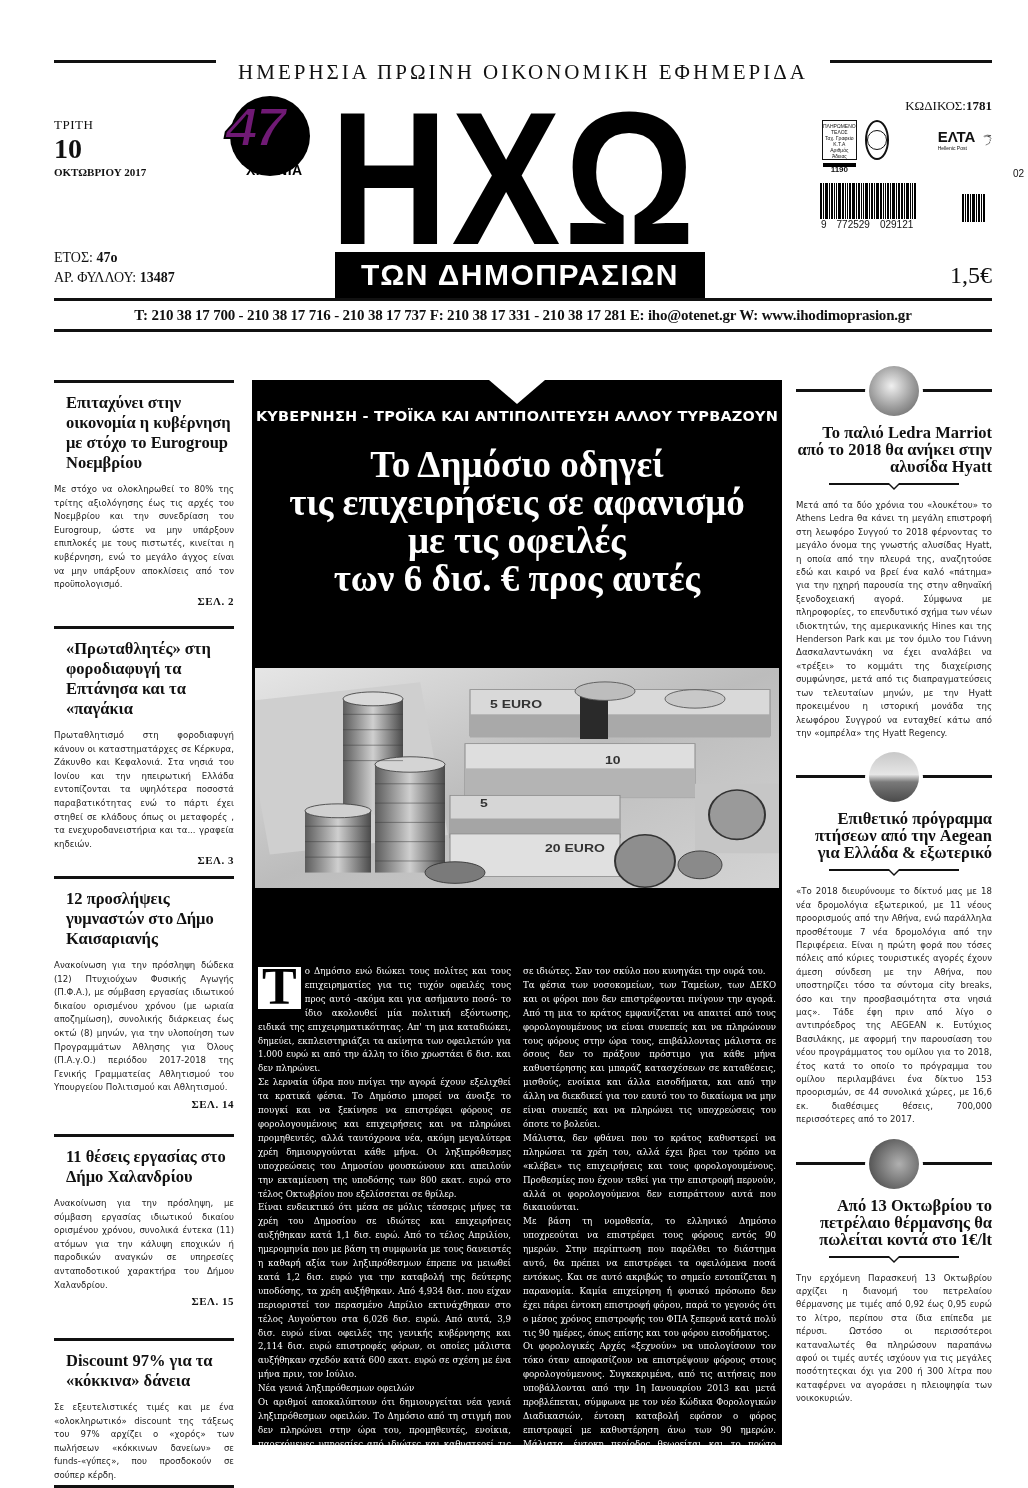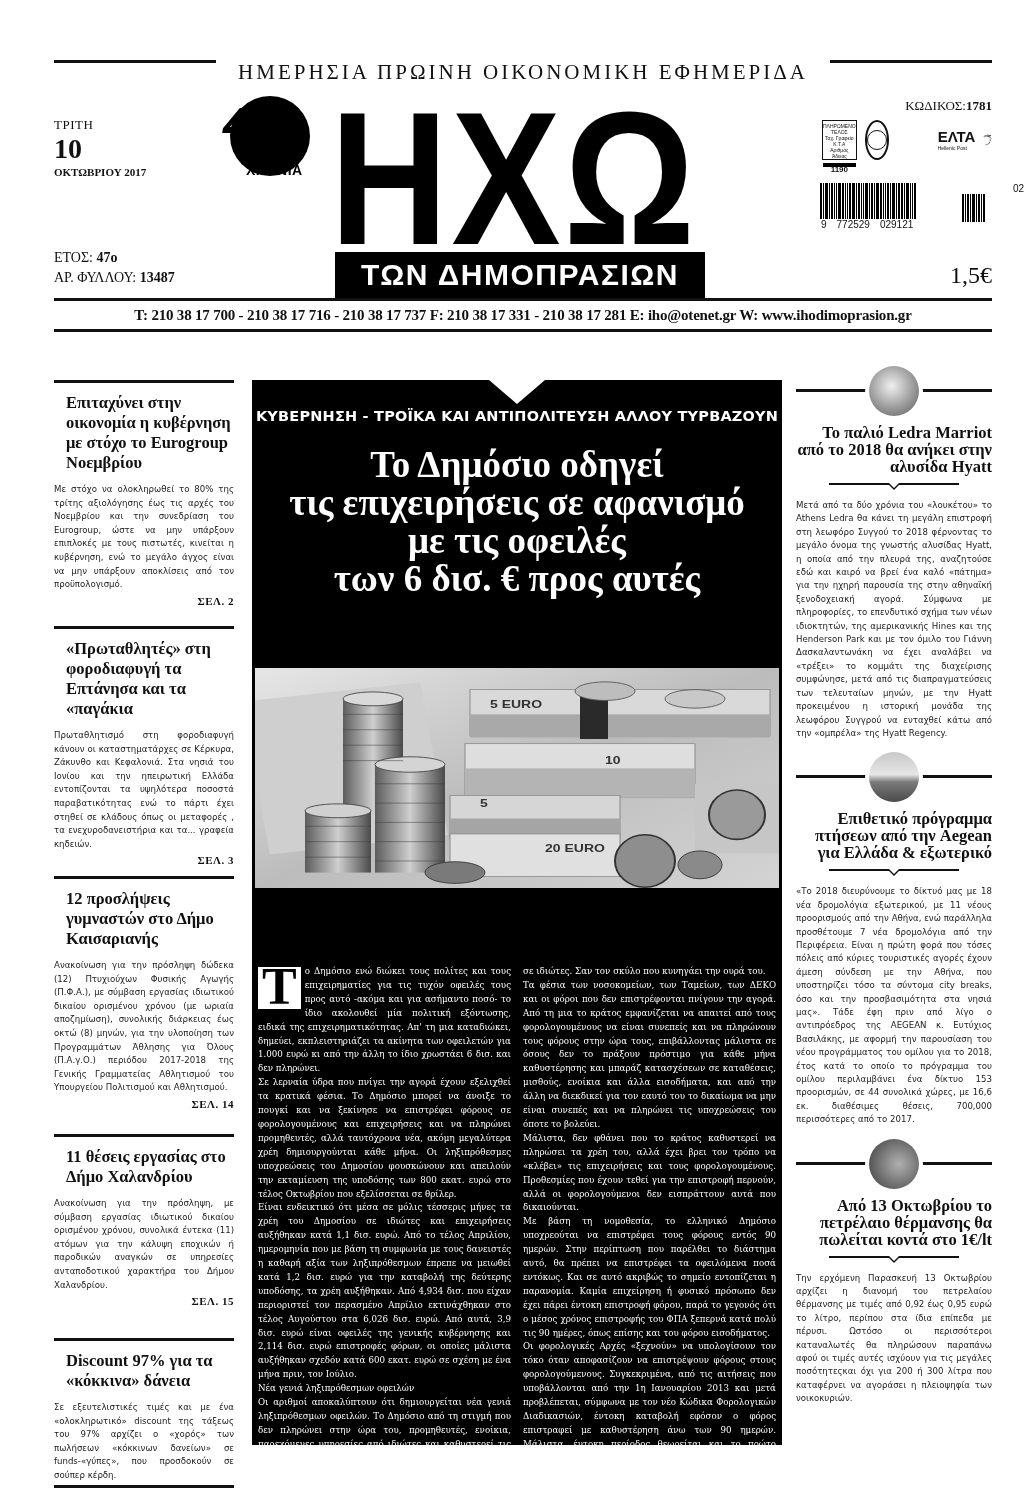--- a/index.html
+++ b/index.html
@@ -14,21 +14,21 @@
   .date-block { position: absolute; left: 54px; top: 118px; line-height: 1; }
   .date-day { font-size: 13px; letter-spacing: 0.5px; }
   .date-num { font-size: 28px; font-weight: bold; margin-top: 4px; }
   .date-month { font-size: 11px; font-weight: bold; margin-top: 4px; }
 
   .meta-block { position: absolute; left: 54px; top: 248px; font-size: 14px; line-height: 20px; }
   .meta-block b { font-weight: bold; }
 
   .logo-47 { position: absolute; left: 222px; top: 96px; width: 100px; height: 92px; }
   .logo-47 .circle { position: absolute; left: 8px; top: 0; width: 80px; height: 80px; border-radius: 50%; background: #000; }
-  .logo-47 .num { position: absolute; left: 2px; top: 6px; font-family: Liberation Serif, serif; font-weight: bold; font-size: 44px; color: #000000; -webkit-text-stroke: 2px #000; letter-spacing: -6px; font-style: italic; line-height: 1; }
+  .logo-47 .num { position: absolute; left: 2px; top: 6px; font-family: Liberation Mono, monospace; font-weight: bold; font-size: 58px; color: #701a75; -webkit-text-stroke: 2px #000; letter-spacing: -6px; font-style: italic; line-height: 1; }
   .logo-47 .xronia { position: absolute; left: 24px; top: 66px; font-family: "Liberation Sans", sans-serif; font-weight: bold; font-size: 14px; color: #000; letter-spacing: 0.5px; }
 
   .logo-main { position: absolute; left: 330px; top: 98px; font-family: "Liberation Sans", sans-serif; font-weight: bold; font-size: 190px; line-height: 160px; letter-spacing: 4px; color: #000; transform: scaleX(0.86); transform-origin: left top; }
 
   .logo-sub { position: absolute; left: 335px; top: 252px; width: 370px; height: 46px; background: #000; color: #fff; font-family: "Liberation Sans", sans-serif; font-weight: bold; font-size: 30px; letter-spacing: 1.5px; display: flex; align-items: center; justify-content: center; }
 
   .code-label { position: absolute; right: 36px; top: 98px; font-size: 13px; }
   .code-label b { font-weight: bold; }
 
   .postal { position: absolute; left: 822px; top: 120px; width: 170px; height: 40px; display: flex; align-items: center; gap: 8px; }
@@ -40,21 +40,21 @@
   .elta small { display: block; font-size: 5px; font-weight: normal; margin-top: 2px; }
   .elta-bird { width: 26px; height: 34px; }
 
   .barcode { position: absolute; left: 820px; top: 183px; width: 140px; height: 44px; }
   .barcode-bars { display: flex; height: 38px; align-items: stretch; }
   .barcode-bars span { display: block; background: #000; margin-right: 1px; }
   .barcode-nums { position: absolute; left: 0; top: 36px; font-family: "Liberation Sans", sans-serif; font-size: 10px; background: #fff; width: 140px; display: flex; gap: 8px; }
   .barcode-nums span { background: #fff; padding: 0 1px; }
   .barcode-addon { position: absolute; left: 962px; top: 194px; width: 28px; height: 28px; display: flex; }
   .barcode-addon span { display: block; background: #000; margin-right: 1px; }
-  .addon-num { position: absolute; left: 965px; top: 183px; font-family: "Liberation Sans", sans-serif; font-size: 10px; padding-left: 48px; }
+  .addon-num { position: absolute; left: 965px; top: 168px; font-family: "Liberation Sans", sans-serif; font-size: 10px; padding-left: 48px; }
 
   .price { position: absolute; right: 36px; top: 262px; font-size: 24px; }
 
   .contact-bar { position: absolute; top: 298px; left: 54px; width: 938px; height: 34px; border-top: 3px solid #111; border-bottom: 3px solid #111; display: flex; align-items: center; justify-content: center; font-size: 15px; font-weight: bold; letter-spacing: -0.2px; white-space: nowrap; }
 
   
   .left-col { position: absolute; left: 54px; top: 380px; width: 180px; }
   .story { border-top: 3px solid #111; padding-top: 10px; margin-bottom: 14px; }
   .story h3 { font-family: "Liberation Serif", serif; font-weight: bold; font-size: 16.5px; line-height: 20px; color: #111; margin-left: 12px; }
   .story p { font-family: "DejaVu Sans", sans-serif; font-size: 8.6px; line-height: 13.6px; margin-top: 10px; text-align: justify; color: #222; }

